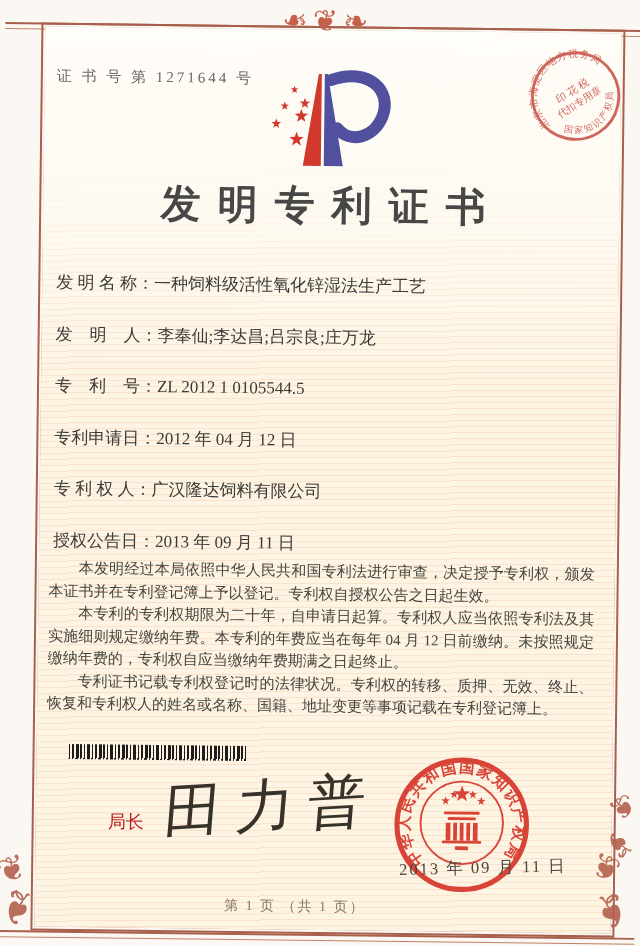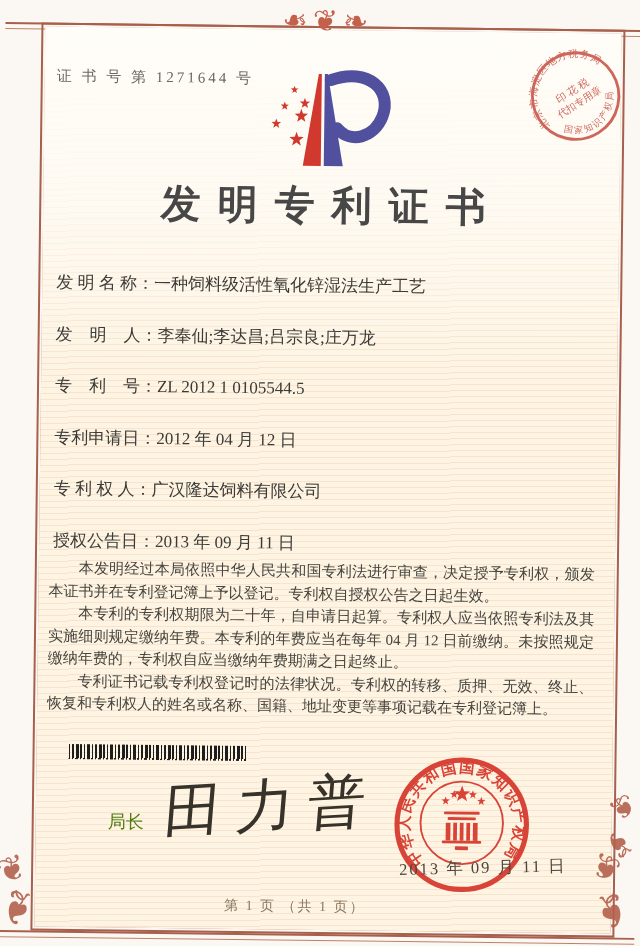--- a/index.html
+++ b/index.html
@@ -55,21 +55,21 @@
   .body-text{position:absolute;left:50px;top:560px;width:546px;z-index:4;}
   .body-text p{margin:0;text-indent:2em;font-size:15px;line-height:22.5px;color:#45443e;
       text-align:justify;}
 
   
   .barcode{position:absolute;left:72px;top:747px;width:178px;height:15px;z-index:4;
       background:repeating-linear-gradient(90deg,
         #1d1d1d 0 1.5px, transparent 1.5px 3.5px,
         #1d1d1d 3.5px 5px, transparent 5px 7px,
         #1d1d1d 7px 10px, transparent 10px 11.5px);}
-  .signer-title{position:absolute;left:112px;top:812px;font-size:18px;color:#4d7c0f;z-index:4;}
+  .signer-title{position:absolute;left:112px;top:812px;font-size:18px;color:#b91c1c;z-index:4;}
   .signature{position:absolute;left:168px;top:768px;font-size:58px;color:#37322a;z-index:4;
       letter-spacing:14px;transform:rotate(-4deg) skewX(-8deg);font-weight:500;}
   .seal{position:absolute;left:391px;top:748px;width:150px;height:150px;z-index:5;opacity:.93;}
   .seal-date{position:absolute;left:404px;top:855px;font-size:16.5px;color:#4c463c;
       letter-spacing:2px;z-index:6;transform:rotate(-2deg);}
   .footer{position:absolute;left:0;right:40px;top:898px;text-align:center;font-size:14px;
       color:#8a7760;letter-spacing:2px;z-index:4;}
 
   svg text{font-family:"Liberation Serif","DejaVu Serif",serif;}
 </style>

